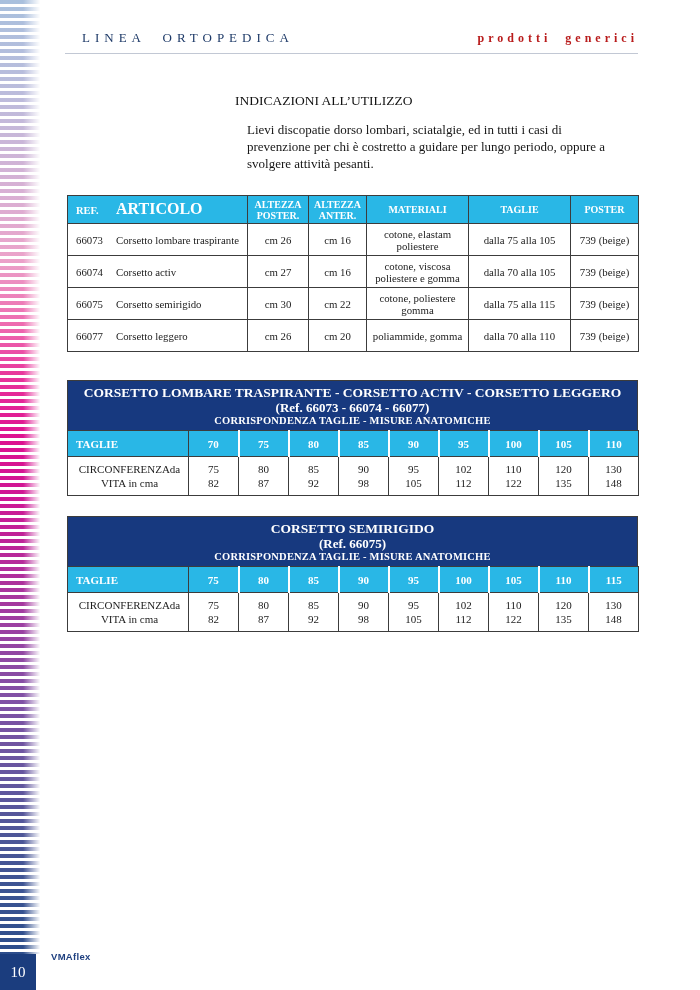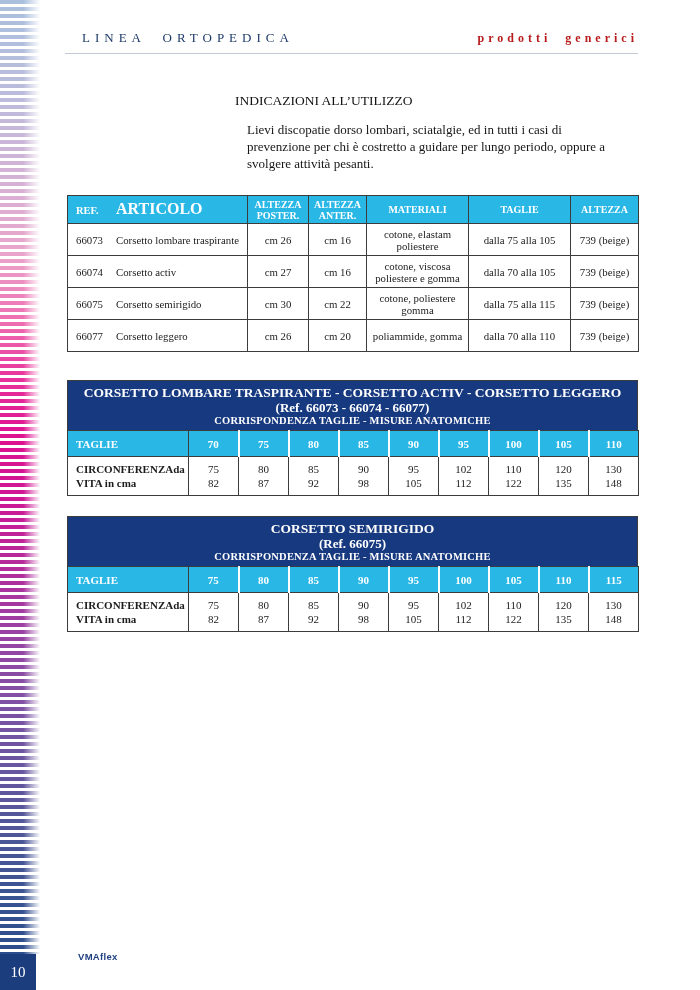--- a/index.html
+++ b/index.html
@@ -56,25 +56,25 @@
   .sizes{width:571px;}
   .sizes th,.sizes td{border:1px solid #3c3c3c;padding:0;}
   .sizes thead th{
     background:#29b7e6;color:#ffffff;font-weight:bold;font-size:11px;height:25px;text-align:center;
   }
   .sizes thead th.lbl{text-align:left;padding-left:8px;}
   .sizes thead th.num{border-left:2px solid #ffffff;}
   .sizes thead th.num.first-num{border-left:1px solid #3c3c3c;}
   .sizes td{height:38px;font-size:11px;color:#1c1c1c;text-align:center;}
   .sizes td.lbl{padding:0 5px 0 8px;text-align:left;}
-  .lbl-line{display:flex;justify-content:flex-start;line-height:14px;font-weight:bold;}
+  .lbl-line{display:flex;justify-content:center;line-height:14px;}
   .v span{display:block;line-height:14px;}
   
   .brand{
-    position:absolute;left:78px;top:951px;
+    position:absolute;left:51px;top:951px;
     font-family:"Liberation Sans","DejaVu Sans",sans-serif;
     font-size:9.5px;font-weight:bold;color:#1f4080;letter-spacing:0.3px;
   }
   .page-num{
     position:absolute;left:0;top:954px;width:36px;height:36px;background:#1b3d7e;
     color:#ffffff;font-size:15px;display:flex;align-items:center;justify-content:center;
   }
 </style>
 </head>
 <body>
@@ -105,21 +105,21 @@
       </colgroup>
     <thead>
       <tr>
         <th class="col-art">
           <span class="lbl-ref">REF.</span><span class="lbl-articolo">ARTICOLO</span>
         </th>
         <th>ALTEZZA POSTER.</th>
         <th>ALTEZZA ANTER.</th>
         <th>MATERIALI</th>
         <th>TAGLIE</th>
-        <th>ALTEZZA</th>
+        <th>POSTER</th>
       </tr>
     </thead>
     <tbody>
       <tr>
         <td class="col-art"><span class="ref">66073</span><span>Corsetto lombare traspirante</span></td>
         <td>cm 26</td>
         <td>cm 16</td>
         <td>cotone, elastam poliestere</td>
         <td>dalla 75 alla 105</td>
         <td>739 (beige)</td>

